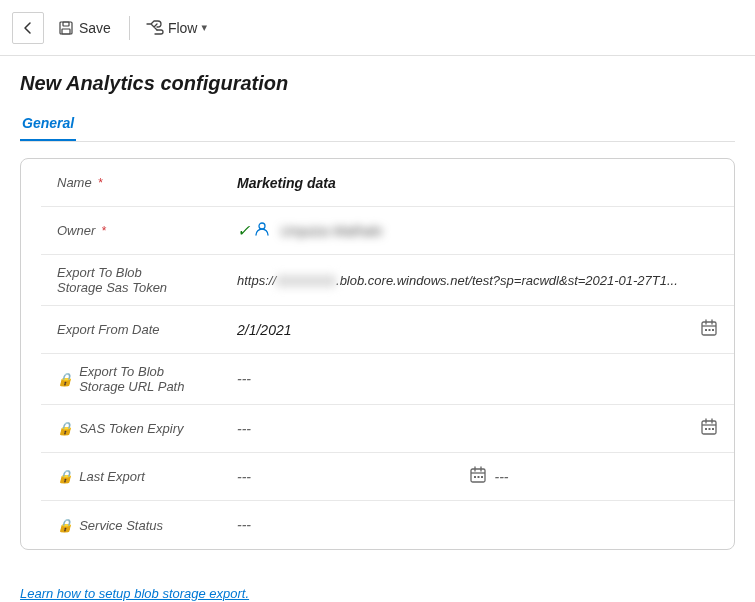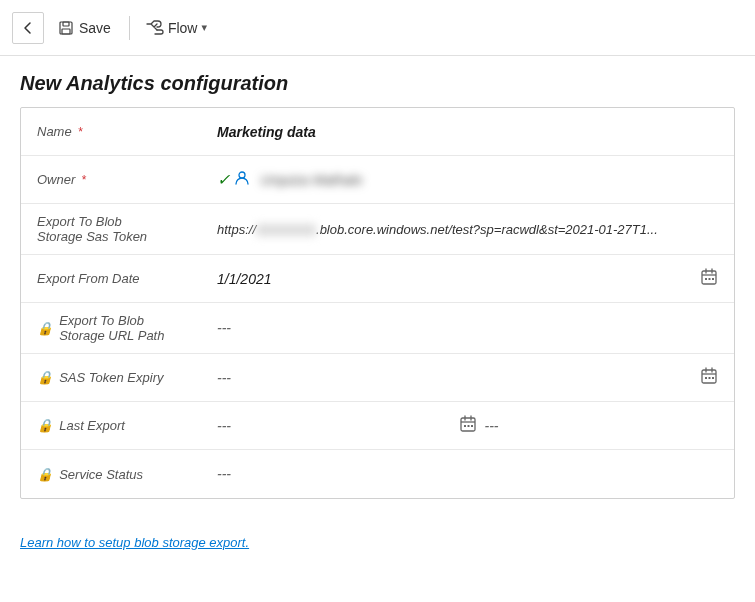--- a/index.html
+++ b/index.html
@@ -92,21 +92,22 @@
     }
     .tab.active {
       color: #0078d4;
       border-bottom: 2px solid #0078d4;
       font-weight: 600;
     }
 
     
     .form-card {
       border: 1px solid #d0d0d0;
-      border-radius: 2px;
+      border-radius: 8px;
+      padding-left: 20px;
     }
 
     .form-row {
       display: flex;
       align-items: center;
       padding: 10px 16px;
       border-bottom: 1px solid #e8e8e8;
       min-height: 48px;
     }
     .form-row:last-child {
@@ -216,20 +217,23 @@
       <path d="M11 10h4a2 2 0 010 4H9" stroke="#444" stroke-width="1.3" stroke-linecap="round" stroke-linejoin="round"></path>
     </svg>
     <span>Flow</span>
     <span style="font-size:11px;color:#555;">▾</span>
   </button>
 </div>
 
 <div class="page-content">
   <h1 class="page-title">New Analytics configuration</h1>
 
+  <div class="tabs">
+    <div class="tab active">General</div>
+  </div>
 
   <div class="form-card">
 
     <div class="form-row">
       <div class="field-label">
         <span>Name</span>
         <span class="required-star">*</span>
       </div>
       <div class="field-value bold">Marketing data</div>
     </div>
@@ -260,21 +264,21 @@
           <div>Storage Sas Token</div>
         </div>
       </div>
       <div class="field-value url-text">
         <span>https://<span style="filter:blur(4px);display:inline-block;width:60px;background:#ddd;height:12px;vertical-align:middle;border-radius:2px;"></span>.blob.core.windows.net/test?sp=racwdl&amp;st=2021-01-27T1...</span>
       </div>
     </div>
 
     <div class="form-row">
       <div class="field-label">Export From Date</div>
-      <div class="field-value">1/1/2021</div>
+      <div class="field-value">2/1/2021</div>
       <div class="calendar-icon">
         <svg width="18" height="18" viewBox="0 0 18 18" fill="none">
           <rect x="2" y="3" width="14" height="13" rx="1.5" stroke="#666" stroke-width="1.3"></rect>
           <path d="M2 7h14" stroke="#666" stroke-width="1.3"></path>
           <path d="M6 1v4M12 1v4" stroke="#666" stroke-width="1.3" stroke-linecap="round"></path>
           <rect x="5" y="10" width="2" height="2" rx="0.3" fill="#666"></rect>
           <rect x="8.5" y="10" width="2" height="2" rx="0.3" fill="#666"></rect>
           <rect x="12" y="10" width="2" height="2" rx="0.3" fill="#666"></rect>
         </svg>
       </div>

